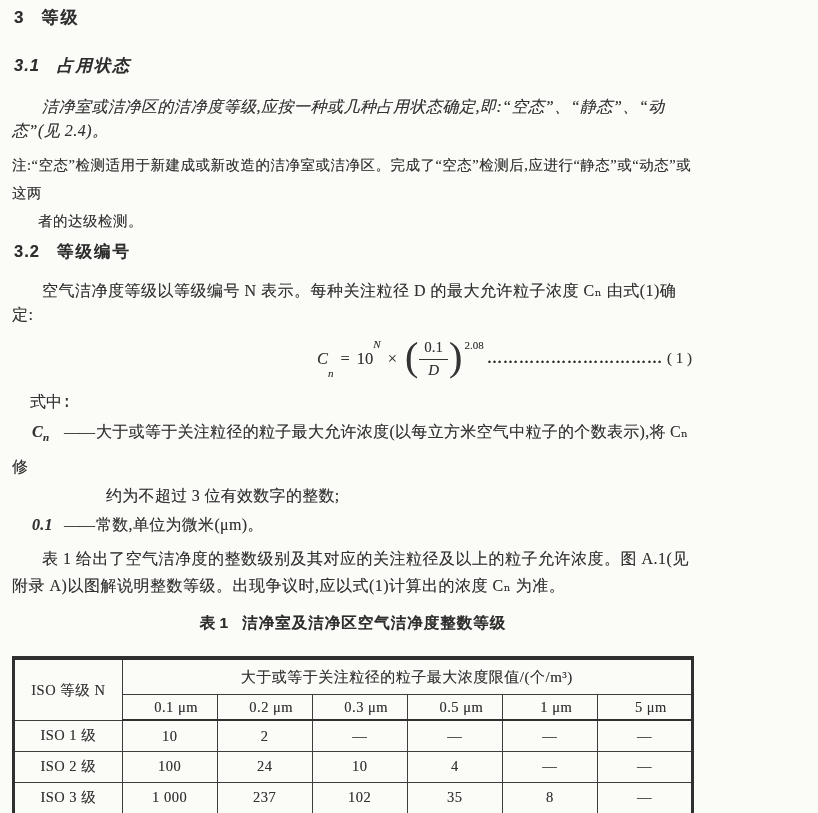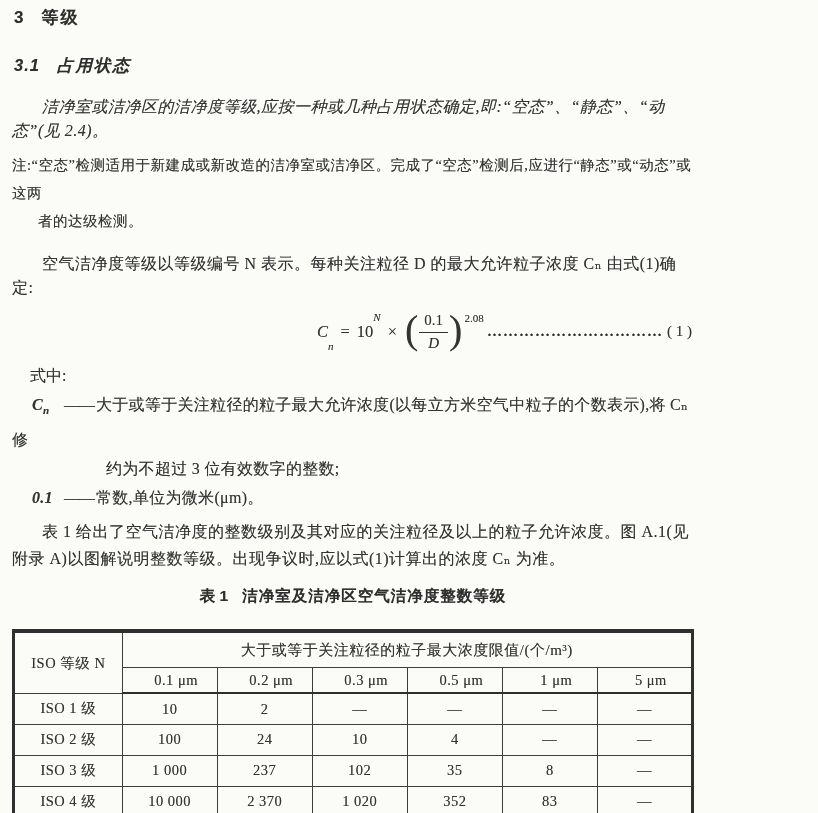--- a/index.html
+++ b/index.html
@@ -48,21 +48,21 @@
   .eq-op { margin: 0 7px; }
   .big-paren { font-size: 40px; line-height: 1; font-weight: 400; margin: 0 1px; padding-bottom: 4px; }
   .frac { display: inline-flex; flex-direction: column; align-items: center; font-size: 15px; line-height: 1.3; }
   .frac-num { padding: 0 5px 1px; border-bottom: 1.4px solid #333; }
   .frac-den { font-style: italic; padding-top: 1px; }
   .outer-exp { font-size: 11px; align-self: flex-start; margin-top: 2px; margin-left: 1px; }
   .eq-tail { position: absolute; right: 2px; top: 17px; font-size: 15px; white-space: nowrap; }
   .eq-dots { font-weight: bold; letter-spacing: 1px; }
   .eq-no { margin-left: 4px; }
 
-  .where-label { margin-top: 6px; margin-left: 18px; font-size: 16px; line-height: 24px; }
+  .where-label { margin-top: 6px; margin-left: 18px; font-size: 16px; line-height: 24px; font-family: Liberation Mono, monospace; }
 
   .def { font-size: 16px; line-height: 29px; letter-spacing: 0.3px; }
   .defs { margin-top: 2px; }
   .def-term { display: inline-block; width: 32px; margin-left: 20px; font-style: italic; font-weight: bold; }
   .def-term sub { font-size: 11px; font-style: italic; }
   .def-dash { letter-spacing: -1px; margin-right: 2px; }
   .def-cont { padding-left: 94px; }
 
   .closing { font-size: 16px; line-height: 27px; letter-spacing: 0.5px; }
   .closing .indent { text-indent: 30px; }
@@ -109,20 +109,23 @@
 
   <div class="para p31">洁净室或洁净区的洁净度等级,应按一种或几种占用状态确定,即:“空态”、“静态”、“动态”(见 2.4)。</div>
 
   <div class="note">
     <div class="note-line1">
       <span>注:</span><span>“空态”检测适用于新建成或新改造的洁净室或洁净区。完成了“空态”检测后,应进行“静态”或“动态”或这两</span>
     </div>
     <div class="note-line2">者的达级检测。</div>
   </div>
 
+  <div class="h2 h2-32">
+    <span class="h-num">3.2</span><span class="h-title">等级编号</span>
+  </div>
 
   <div class="para p32">空气洁净度等级以等级编号 N 表示。每种关注粒径 D 的最大允许粒子浓度 Cₙ 由式(1)确定:</div>
 
   <div class="formula-line">
     <span class="eq-body">
       <span class="var">C</span>
         <span class="eq-sub">n</span>
       <span class="eq-op">=</span>
       <span>10</span>
         <span class="eq-sup">N</span>

